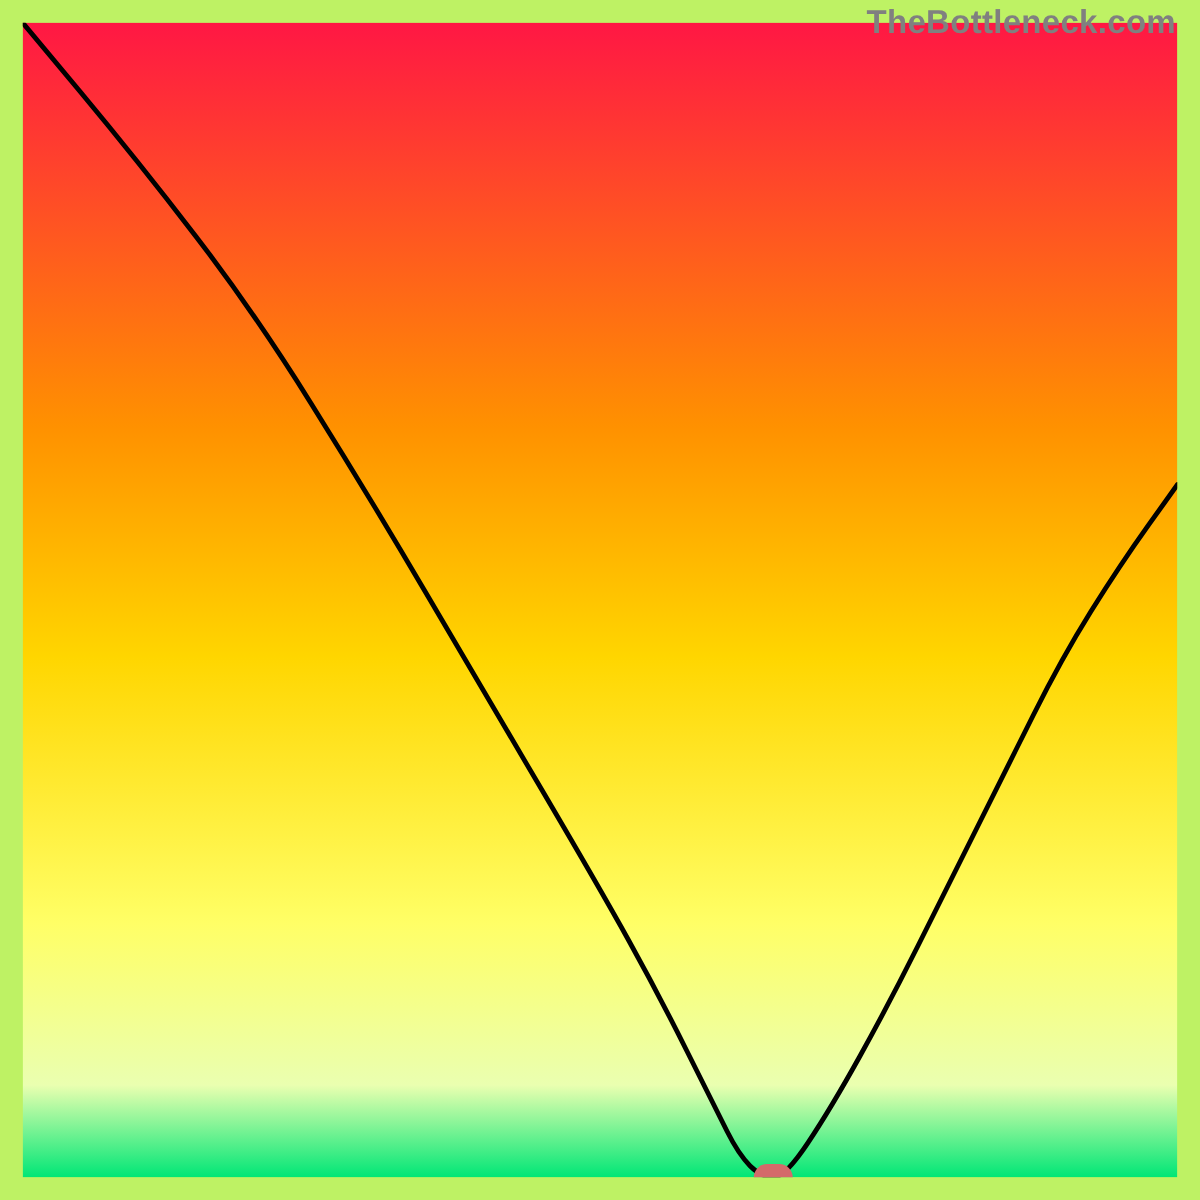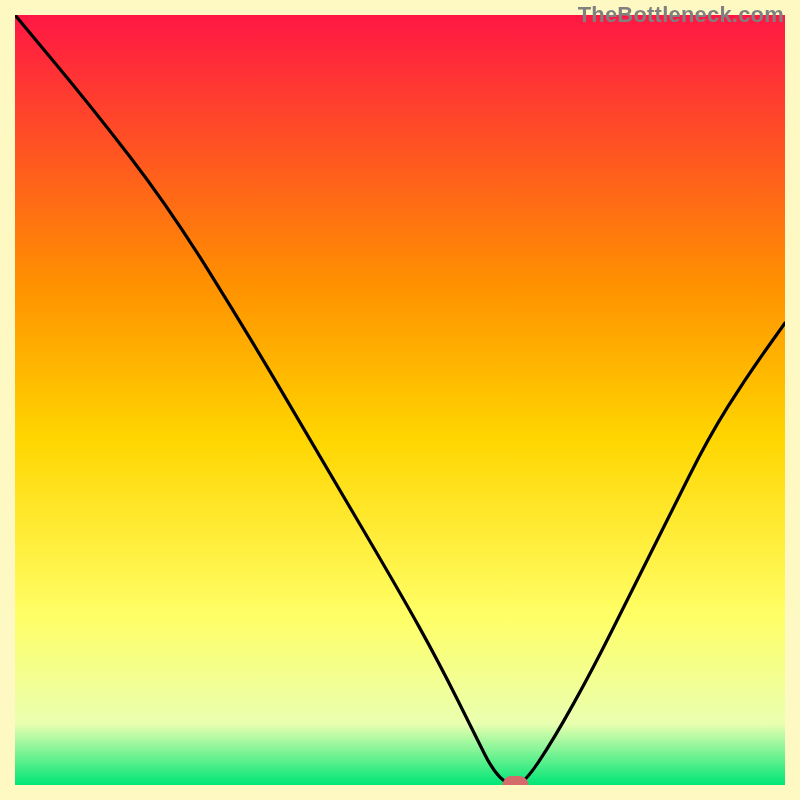--- a/index.html
+++ b/index.html
@@ -7,21 +7,21 @@
     padding: 0;
     width: 800px;
     height: 800px;
     background: #000;
     overflow: hidden;
   }
   .frame {
     position: relative;
     width: 800px;
     height: 800px;
-    background: #fef9c3;
+    background: #bef264;
   }
   .plot-area {
     position: absolute;
     left: 15px;
     top: 15px;
     width: 770px;
     height: 770px;
     overflow: hidden;
   }
   .watermark {

